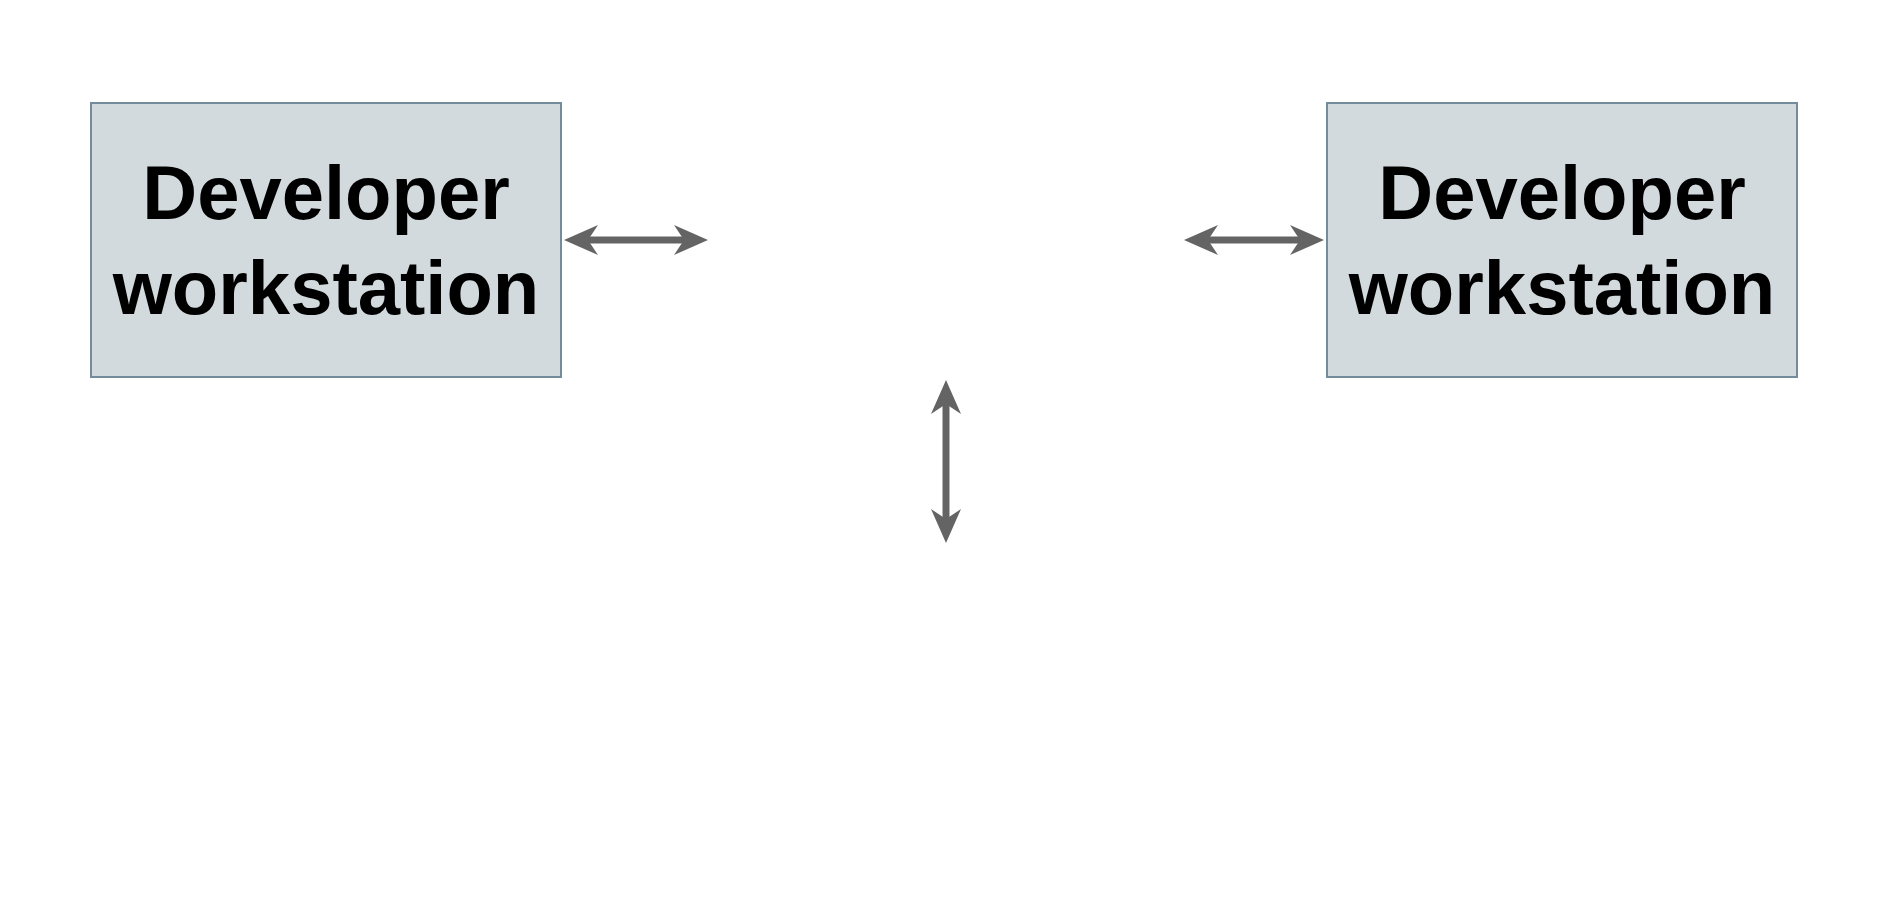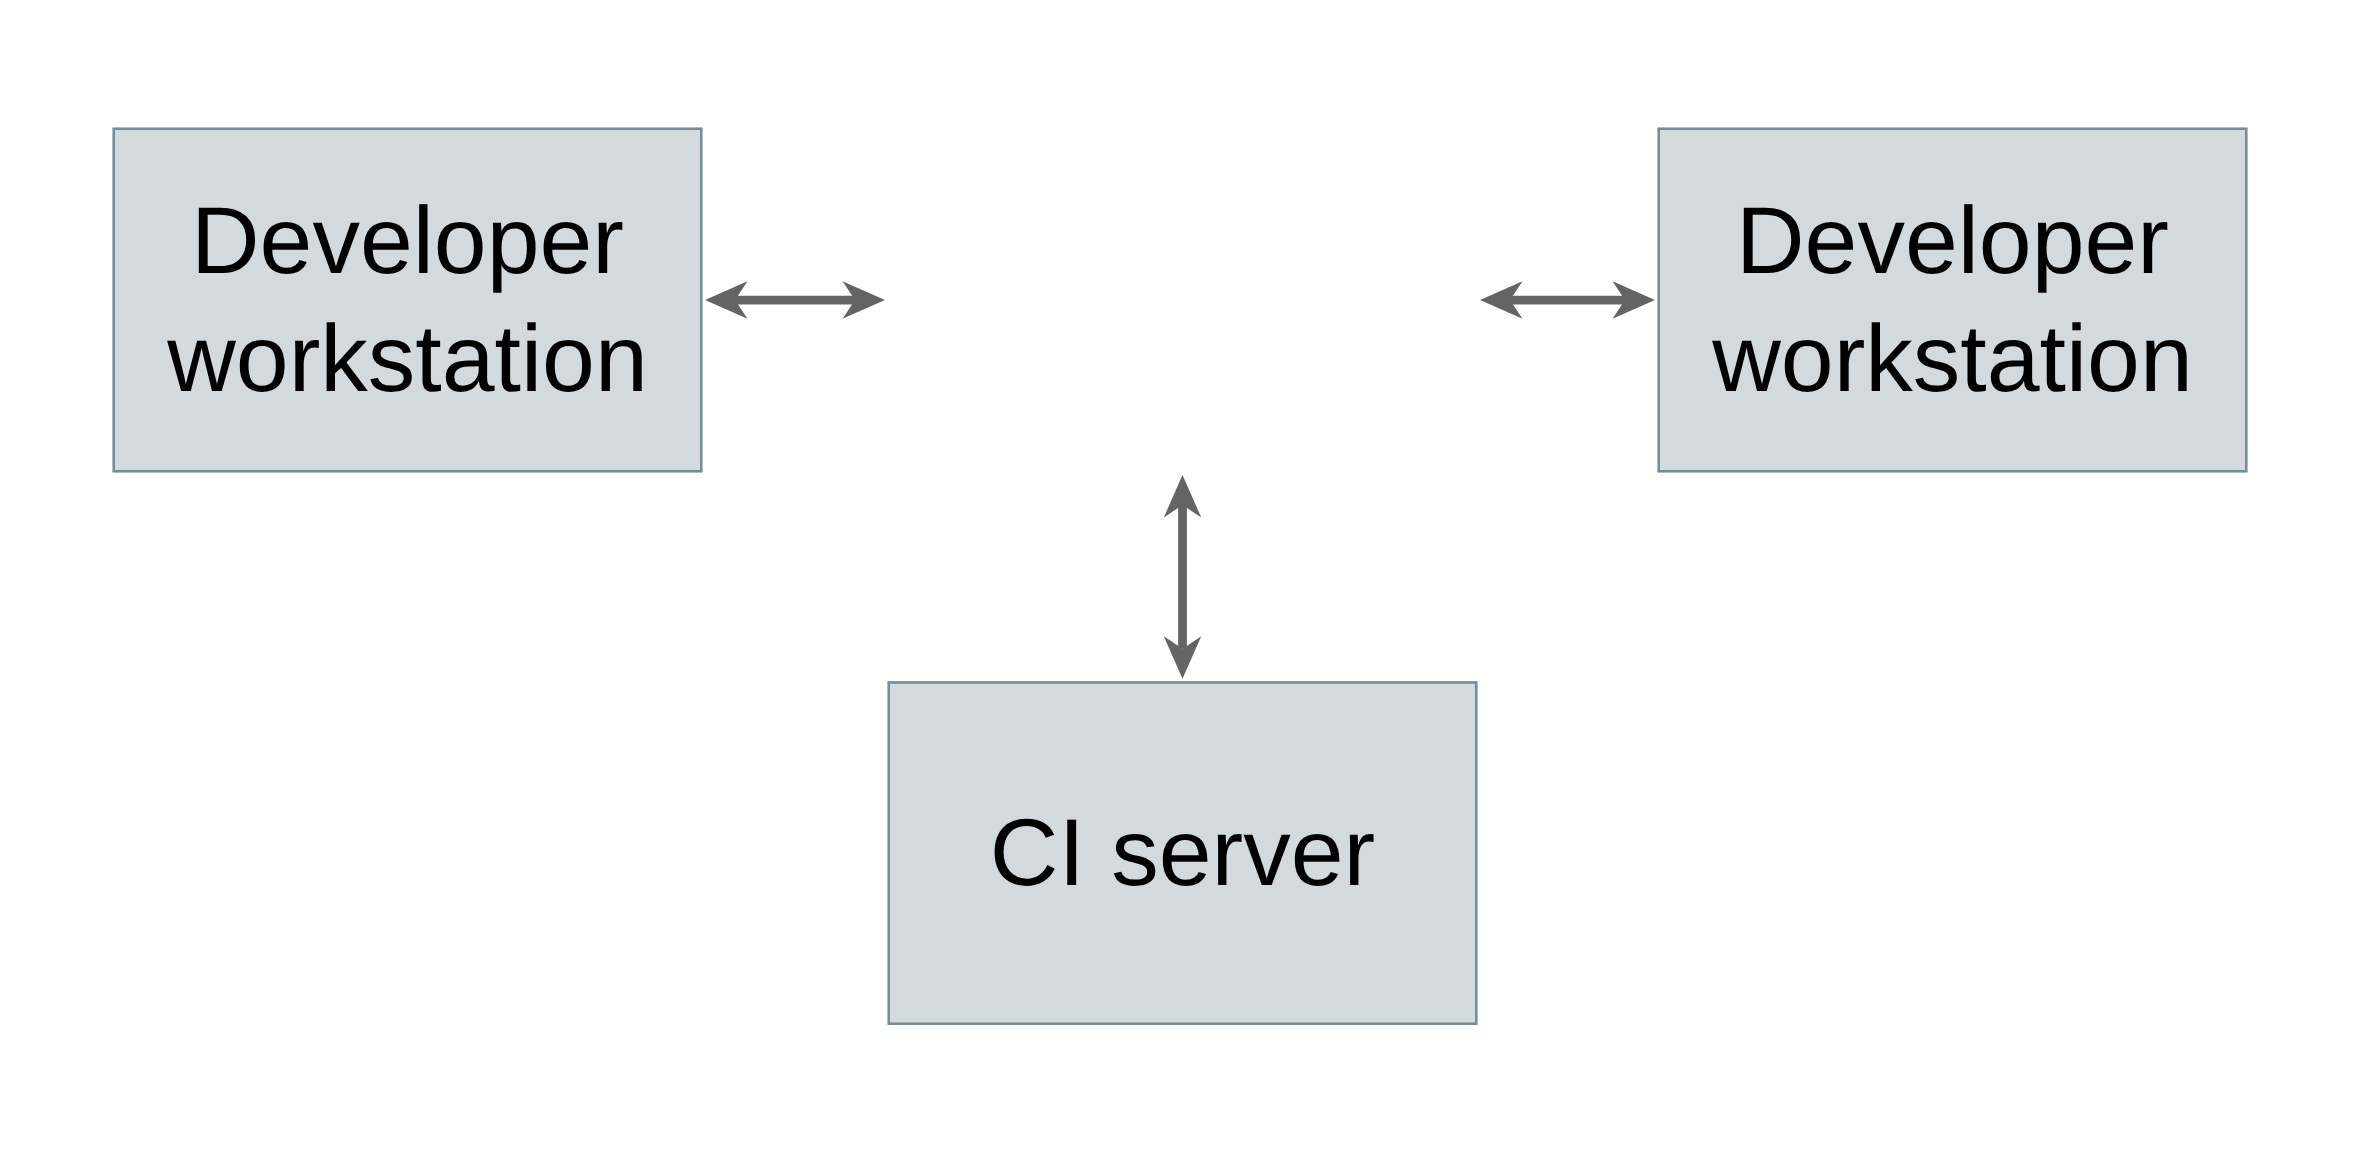--- a/index.html
+++ b/index.html
@@ -11,20 +11,21 @@
   }
   * { box-sizing: border-box; }
   html, body { margin: 0; padding: 0; background: var(--background); }
   .canvas {
     position: relative;
     width: 1900px;
     height: 922px;
     background: var(--background);
     font-family: "Liberation Sans", "DejaVu Sans", sans-serif;
     overflow: hidden;
+    font-weight: bold;
   }
   .node {
     position: absolute;
     background: var(--box-fill);
     border: 2px solid var(--box-border);
     display: flex;
     align-items: center;
     justify-content: center;
   }
   .node-label {
@@ -65,23 +66,20 @@
     <div class="node-label">Developer
 workstation</div>
   </div>
 
 
   <div class="node" id="node-dev-right">
     <div class="node-label">Developer
 workstation</div>
   </div>
 
-  <div class="node" id="node-ci">
-    <div class="node-label">CI server</div>
-  </div>
 
   <svg class="connector-layer" width="1900" height="922" viewBox="0 0 1900 922" xmlns="http://www.w3.org/2000/svg">
 
     <g>
       <line class="arrow-shaft" x1="588" y1="240" x2="684" y2="240"></line>
       <polygon class="arrow-head" points="564,240 598,225 588,240 598,255"></polygon>
       <polygon class="arrow-head" points="708,240 674,225 684,240 674,255"></polygon>
     </g>
 
     <g>

